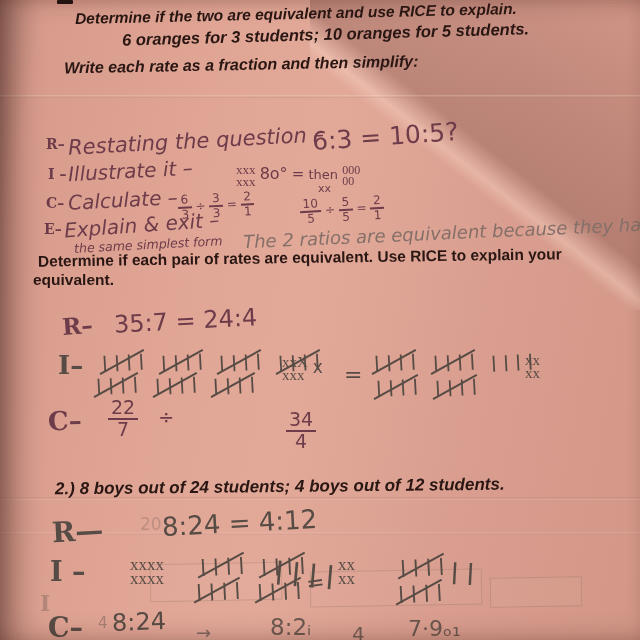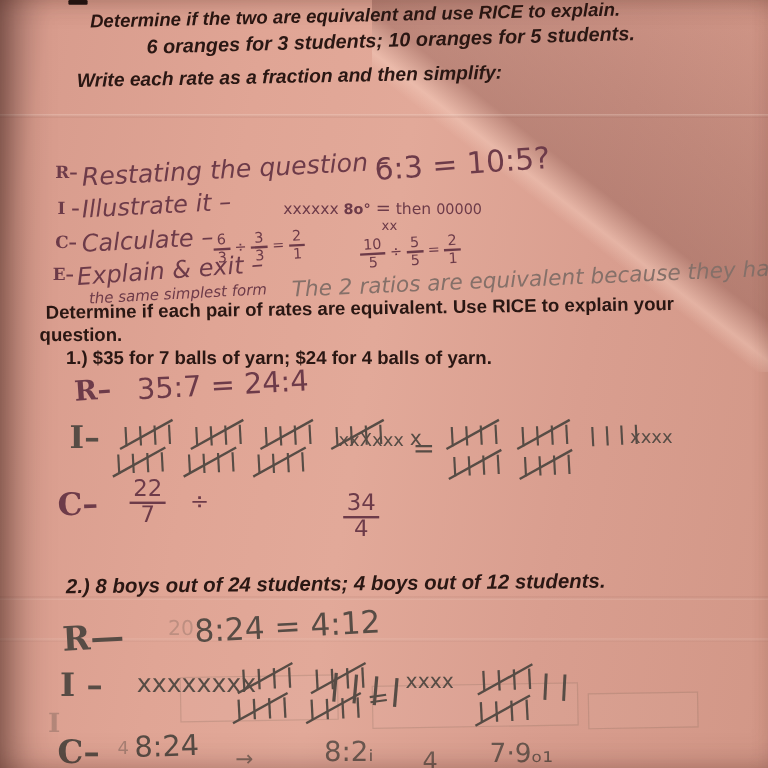--- a/index.html
+++ b/index.html
@@ -19,21 +19,21 @@
   .crease.c1{top:95px;background:linear-gradient(to bottom,rgba(255,235,224,.30),rgba(120,65,55,.14));}
   .crease.c2{top:497px;background:linear-gradient(to bottom,rgba(120,65,55,.13),rgba(255,238,228,.16));}
   .crease.c3{top:532px;background:linear-gradient(to bottom,rgba(255,240,230,.16),rgba(120,65,55,.08));}
   .printed{position:absolute;white-space:nowrap;color:#2a1713;font-weight:bold;}
   .ital{font-style:italic;}
   .hw{position:absolute;white-space:nowrap;font-family:"DejaVu Sans",sans-serif;}
   .maroon{color:#6d3b49;}
   .pencil{color:#574c45;}
   .pencil-light{color:#857069;}
   .key-letter{font-family:"DejaVu Serif",serif;font-weight:bold;}
-  .stack{display:inline-flex;flex-direction:row;line-height:.85;vertical-align:middle;}
+  .stack{display:inline-flex;flex-direction:column;line-height:.85;vertical-align:middle;font-family:Liberation Serif, serif;}
   .frac{display:inline-flex;flex-direction:column;align-items:center;line-height:1.05;vertical-align:middle;}
   .frac .n{border-bottom:2px solid currentColor;padding:0 3px;}
   .tally-row{position:absolute;white-space:nowrap;font-family:"DejaVu Sans Mono",monospace;font-weight:bold;}
   .tg{display:inline-block;position:relative;letter-spacing:2.5px;margin-right:10px;transform:rotate(-3deg);}
   .tg.full::after{content:"";position:absolute;left:-3px;right:2px;top:46%;height:2.4px;background:currentColor;transform:rotate(-26deg);}
   .grid-ghost{position:absolute;border:1px solid rgba(95,75,62,.18);background:rgba(255,255,255,.03);pointer-events:none;}
   .smudge{position:absolute;background:#1d1210;border-radius:1px;}
 </style>
 </head>
 <body>
@@ -54,21 +54,21 @@
   <div class="hw maroon ital" style="left:68px;top:129px;font-size:21px;transform:rotate(-3deg);">Restating the question –</div>
   <div class="hw maroon" style="left:312px;top:122px;font-size:25px;transform:rotate(-4deg);">6:3 = 10:5?</div>
 
   <div class="hw maroon key-letter" style="left:48px;top:166px;font-size:14px;">I –</div>
   <div class="hw maroon ital" style="left:68px;top:159px;font-size:20px;transform:rotate(-3deg);">Illustrate it –</div>
   <div class="hw maroon" style="left:236px;top:164px;font-size:13px;">
     <span class="stack">
         <span>xxx</span>
         <span>xxx</span>
       </span>
-    <span style="font-size:12px;font-weight:bold;">8o°</span>
+    <span style="font-size:16px;">8o°</span>
     <span style="font-size:15px;">=</span>
     <span>then</span>
     <span class="stack" style="font-size:12px;">
         <span>000</span>
         <span>00</span>
       </span>
   </div>
   <div class="hw maroon" style="left:318px;top:182px;font-size:11px;">xx</div>
 
   <div class="hw maroon key-letter" style="left:46px;top:195px;font-size:14px;">C–</div>
@@ -105,22 +105,21 @@
         <span>1</span>
       </span>
   </div>
 
   <div class="hw maroon key-letter" style="left:44px;top:221px;font-size:14px;">E–</div>
   <div class="hw maroon ital" style="left:64px;top:213px;font-size:20px;transform:rotate(-4deg);">Explain &amp; exit –</div>
   <div class="hw maroon ital" style="left:74px;top:237px;font-size:12.5px;transform:rotate(-3deg);">the same simplest form</div>
   <div class="hw pencil-light ital" style="left:243px;top:222px;font-size:18px;transform:rotate(-2.5deg);">The 2 ratios are equivalent because they have</div>
 
   <div class="printed" style="left:38px;top:249px;font-size:15.5px;transform:rotate(-0.8deg);">Determine if each pair of rates are equivalent. Use RICE to explain your</div>
-  <div class="printed" style="left:33px;top:271px;font-size:15.5px;">question.</div>
-  <div class="printed" style="left:55px;top:290px;font-size:15.5px;font-weight:bold;">1.)  $35 for 7 balls of yarn; $24 for 4 balls of yarn.</div>
+  <div class="printed" style="left:33px;top:271px;font-size:15.5px;">equivalent.</div>
 
   <div class="hw maroon key-letter" style="left:62px;top:312px;font-size:23px;transform:rotate(-4deg);">R–</div>
   <div class="hw maroon" style="left:114px;top:307px;font-size:24px;transform:rotate(-3deg);">35:7 = 24:4</div>
 
   <div class="hw pencil key-letter" style="left:58px;top:350px;font-size:26px;">I–</div>
   <div class="tally-row pencil" style="left:100px;top:352px;font-size:16px;"><span class="tg full">||||</span><span class="tg full">||||</span><span class="tg full">||||</span><span class="tg full">||||</span></div>
   <div class="tally-row pencil" style="left:94px;top:375px;font-size:16px;"><span class="tg full">||||</span><span class="tg full">||||</span><span class="tg full">||||</span></div>
   <div class="hw pencil" style="left:282px;top:356px;font-size:15px;">
     <span class="stack">
         <span>xxX</span>
@@ -158,21 +157,21 @@
   <div class="hw pencil key-letter" style="left:52px;top:515px;font-size:28px;transform:rotate(-3deg);">R—</div>
   <div class="hw pencil" style="left:140px;top:514px;font-size:17px;opacity:.25;">20</div>
   <div class="hw pencil" style="left:162px;top:508px;font-size:26px;transform:rotate(-3deg);">8:24 = 4:12</div>
 
   <div class="grid-ghost" style="left:150px;top:563px;width:130px;height:36px;transform:rotate(-1deg);"></div>
   <div class="grid-ghost" style="left:310px;top:570px;width:170px;height:34px;transform:rotate(-1deg);"></div>
   <div class="grid-ghost" style="left:490px;top:577px;width:90px;height:28px;transform:rotate(-1deg);"></div>
 
   <div class="hw pencil key-letter" style="left:50px;top:556px;font-size:27px;">I –</div>
   <div class="hw pencil key-letter" style="left:40px;top:590px;font-size:22px;opacity:.3;">I</div>
-  <div class="hw pencil" style="left:114px;top:558px;font-size:21px;">
+  <div class="hw pencil" style="left:130px;top:558px;font-size:17px;">
     <span class="stack">
         <span>xxxx</span>
         <span>xxxx</span>
       </span>
   </div>
   <div class="tally-row pencil" style="left:198px;top:555px;font-size:17px;"><span class="tg full">||||</span><span class="tg full">||||</span></div>
   <div class="tally-row pencil" style="left:194px;top:580px;font-size:17px;"><span class="tg full">||||</span><span class="tg full">||||</span></div>
   <div class="tally-row pencil" style="left:272px;top:560px;font-size:24px;transform:rotate(8deg);"><span class="tg">||||</span></div>
   <div class="hw pencil" style="left:306px;top:570px;font-size:22px;transform:rotate(-8deg);">=</div>
   <div class="hw pencil" style="left:338px;top:558px;font-size:17px;">

